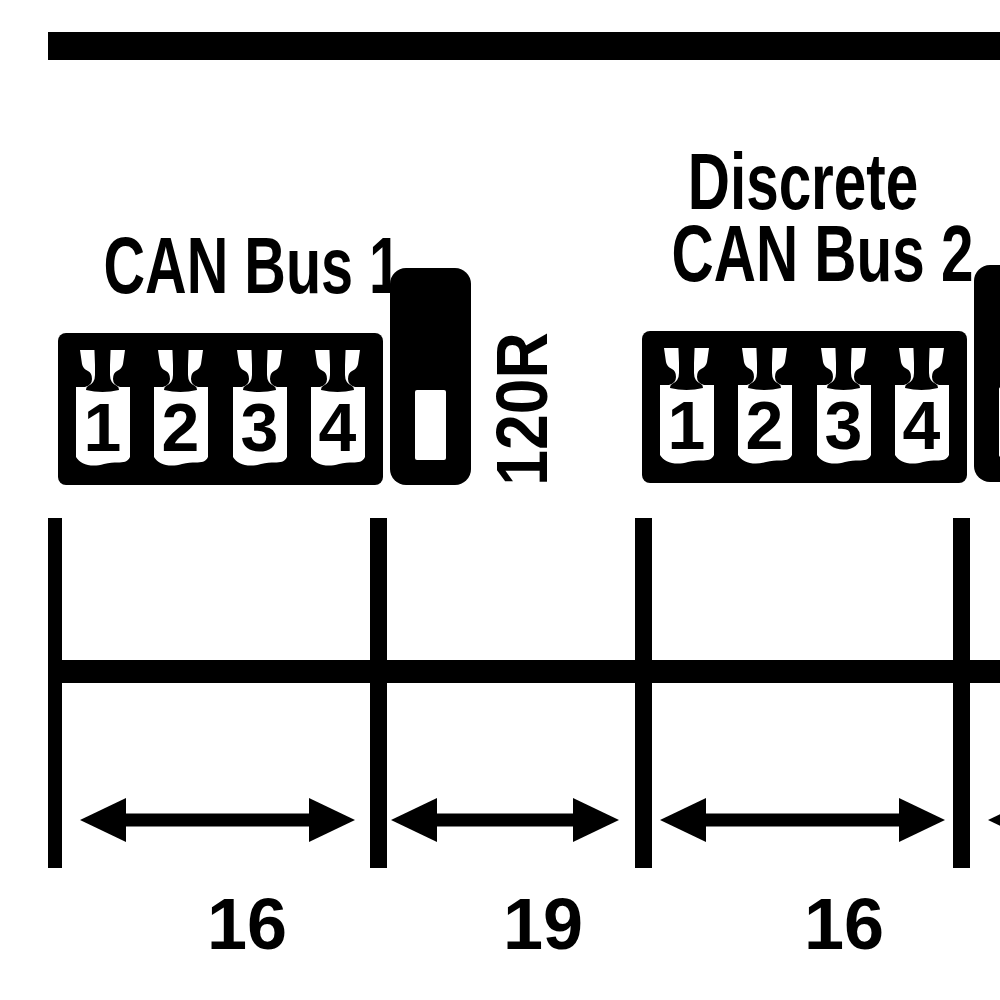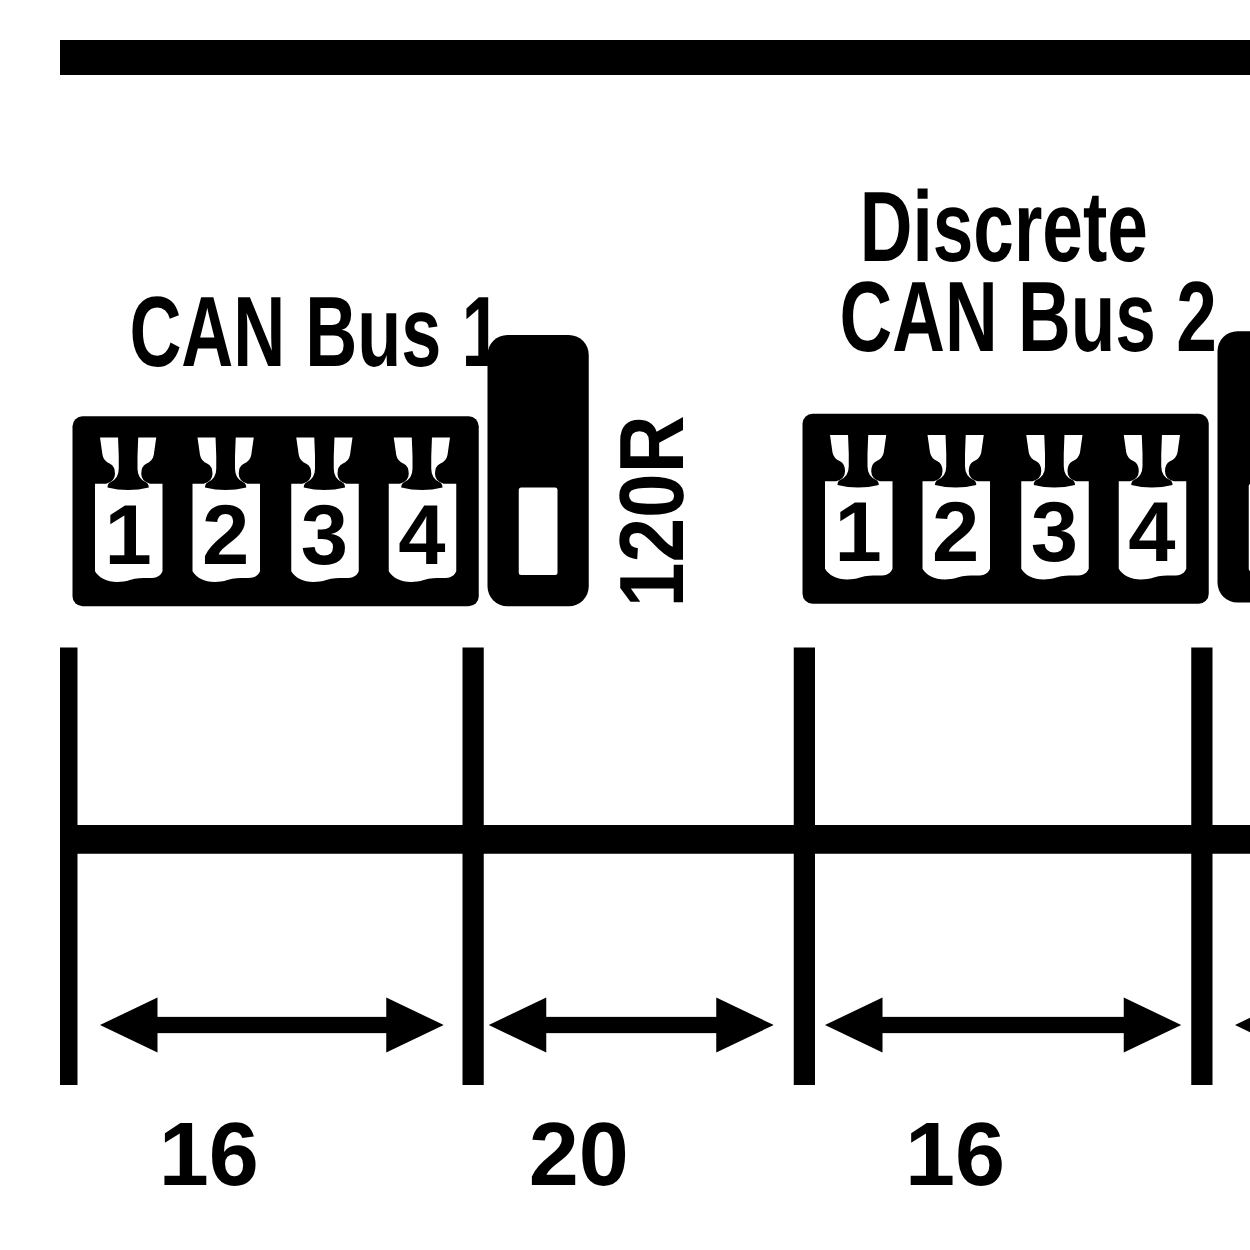--- a/index.html
+++ b/index.html
@@ -40,21 +40,21 @@
   
   #label-120r{
     left:389px;top:380px;width:170px;height:62px;
     transform:rotate(-90deg) scaleX(.88);transform-origin:center;
     font-size:73px;line-height:62px;text-align:center;white-space:nowrap;
   }
 
   
   #dim-line{left:0;top:660px;width:1000px;height:23px;}
   .tick{top:518px;width:17px;height:350px;background:#000;}
-  .dim-label{font-size:72px;line-height:72px;width:160px;text-align:left;}
+  .dim-label{font-size:72px;line-height:72px;width:160px;text-align:right;}
   .dim-label{top:888px;}
 </style>
 </head>
 <body>
 
 <div id="canvas">
 
   <svg width="0" height="0" style="position:absolute">
     <defs>
       <g id="cell-glyph">
@@ -150,16 +150,16 @@
     <polygon points="0,30 46,8 46,52" fill="#000"></polygon>
     <polygon points="285,30 239,8 239,52" fill="#000"></polygon>
     <rect x="38" y="23.5" width="209" height="13" fill="#000"></rect>
   </svg>
   <svg class="abs" style="left:940px;top:790px" width="60" height="60" viewBox="0 0 60 60">
     <polygon points="0,30 46,8 46,52" fill="#000"></polygon>
     <rect x="38" y="23.5" width="22" height="13" fill="#000"></rect>
   </svg>
 
   <div class="abs dim-label" style="left:79px">16</div>
-  <div class="abs dim-label" style="left:375px">20</div>
+  <div class="abs dim-label" style="left:375px">19</div>
   <div class="abs dim-label" style="left:676px">16</div>
 
 </div>
 
 </body></html>

